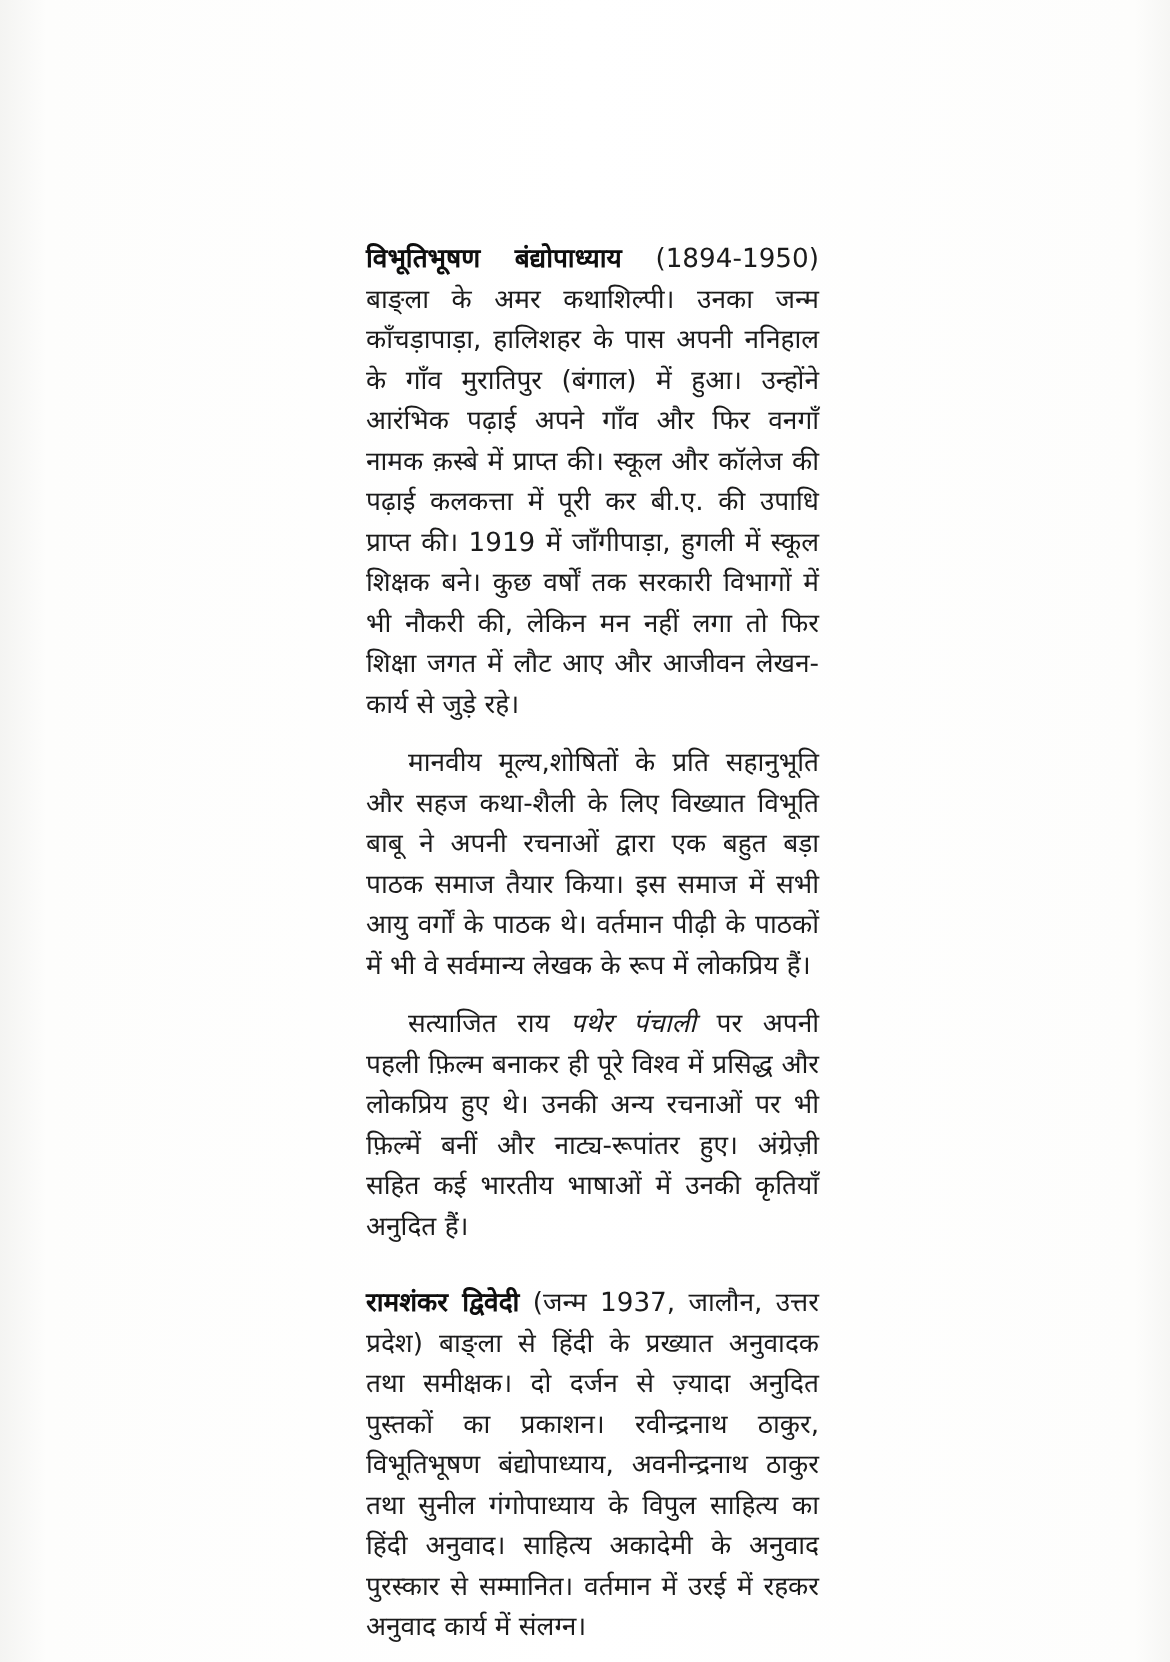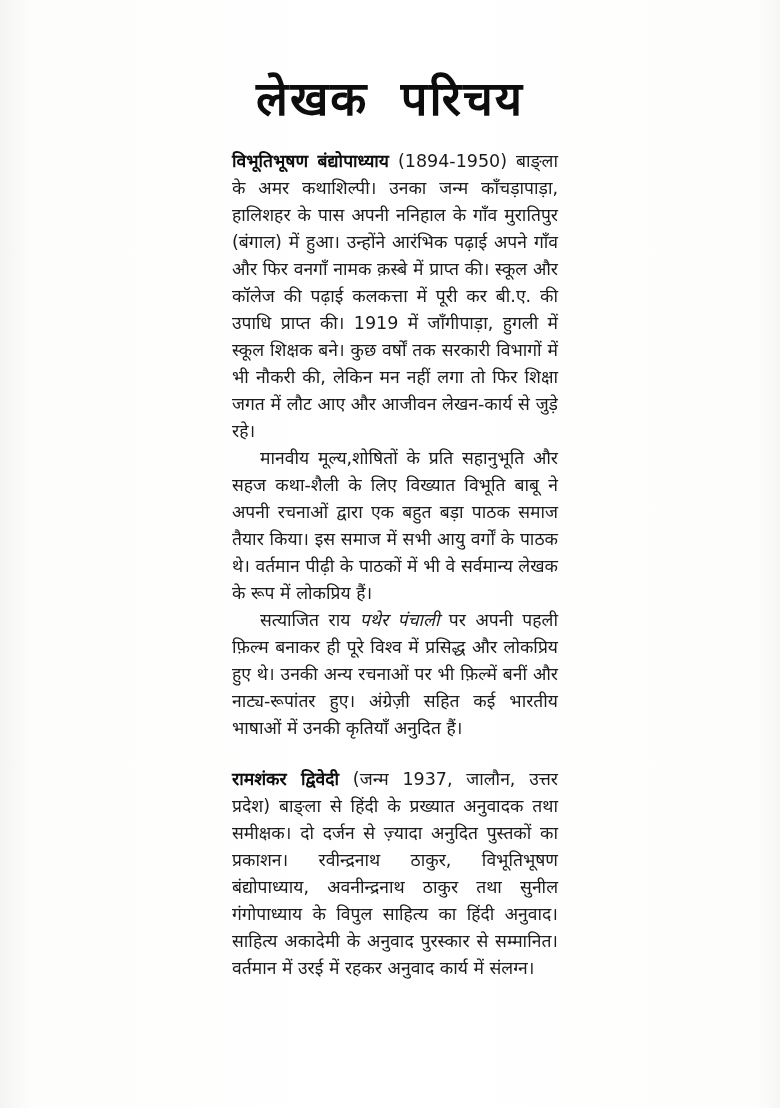--- a/index.html
+++ b/index.html
@@ -33,21 +33,21 @@
     position: absolute;
     top: 148px;
     left: 232px;
     width: 326px;
     font-size: 17.5px;
     line-height: 27px;
     text-align: justify;
     color: #1b1b1b;
   }
   .para {
-    margin: 0;
+    margin: 12px;
     padding: 0;
   }
   .para.indent {
     text-indent: 28px;
   }
   .section-2 {
     margin-top: 24px;
   }
   .author-name {
     font-weight: bold;
@@ -55,21 +55,20 @@
   }
   .book-title {
     font-style: italic;
   }
 </style>
 </head>
 <body>
 
 <div class="page">
 
-  <h1 class="page-title">लेखक परिचय</h1>
 
   <div class="text-column">
 
     <div>
 
       <p class="para">
         <span class="author-name">विभूतिभूषण बंद्योपाध्याय</span>
         <span>(1894-1950)</span>
         <span>बाङ्ला के अमर कथाशिल्पी। उनका जन्म काँचड़ापाड़ा, हालिशहर के पास अपनी ननिहाल के गाँव मुरातिपुर (बंगाल) में हुआ। उन्होंने आरंभिक पढ़ाई अपने गाँव और फिर वनगाँ नामक क़स्बे में प्राप्त की। स्कूल और कॉलेज की पढ़ाई कलकत्ता में पूरी कर बी.ए. की उपाधि प्राप्त की। 1919 में जाँगीपाड़ा, हुगली में स्कूल शिक्षक बने। कुछ वर्षों तक सरकारी विभागों में भी नौकरी की, लेकिन मन नहीं लगा तो फिर शिक्षा जगत में लौट आए और आजीवन लेखन-कार्य से जुड़े रहे।</span>
       </p>

